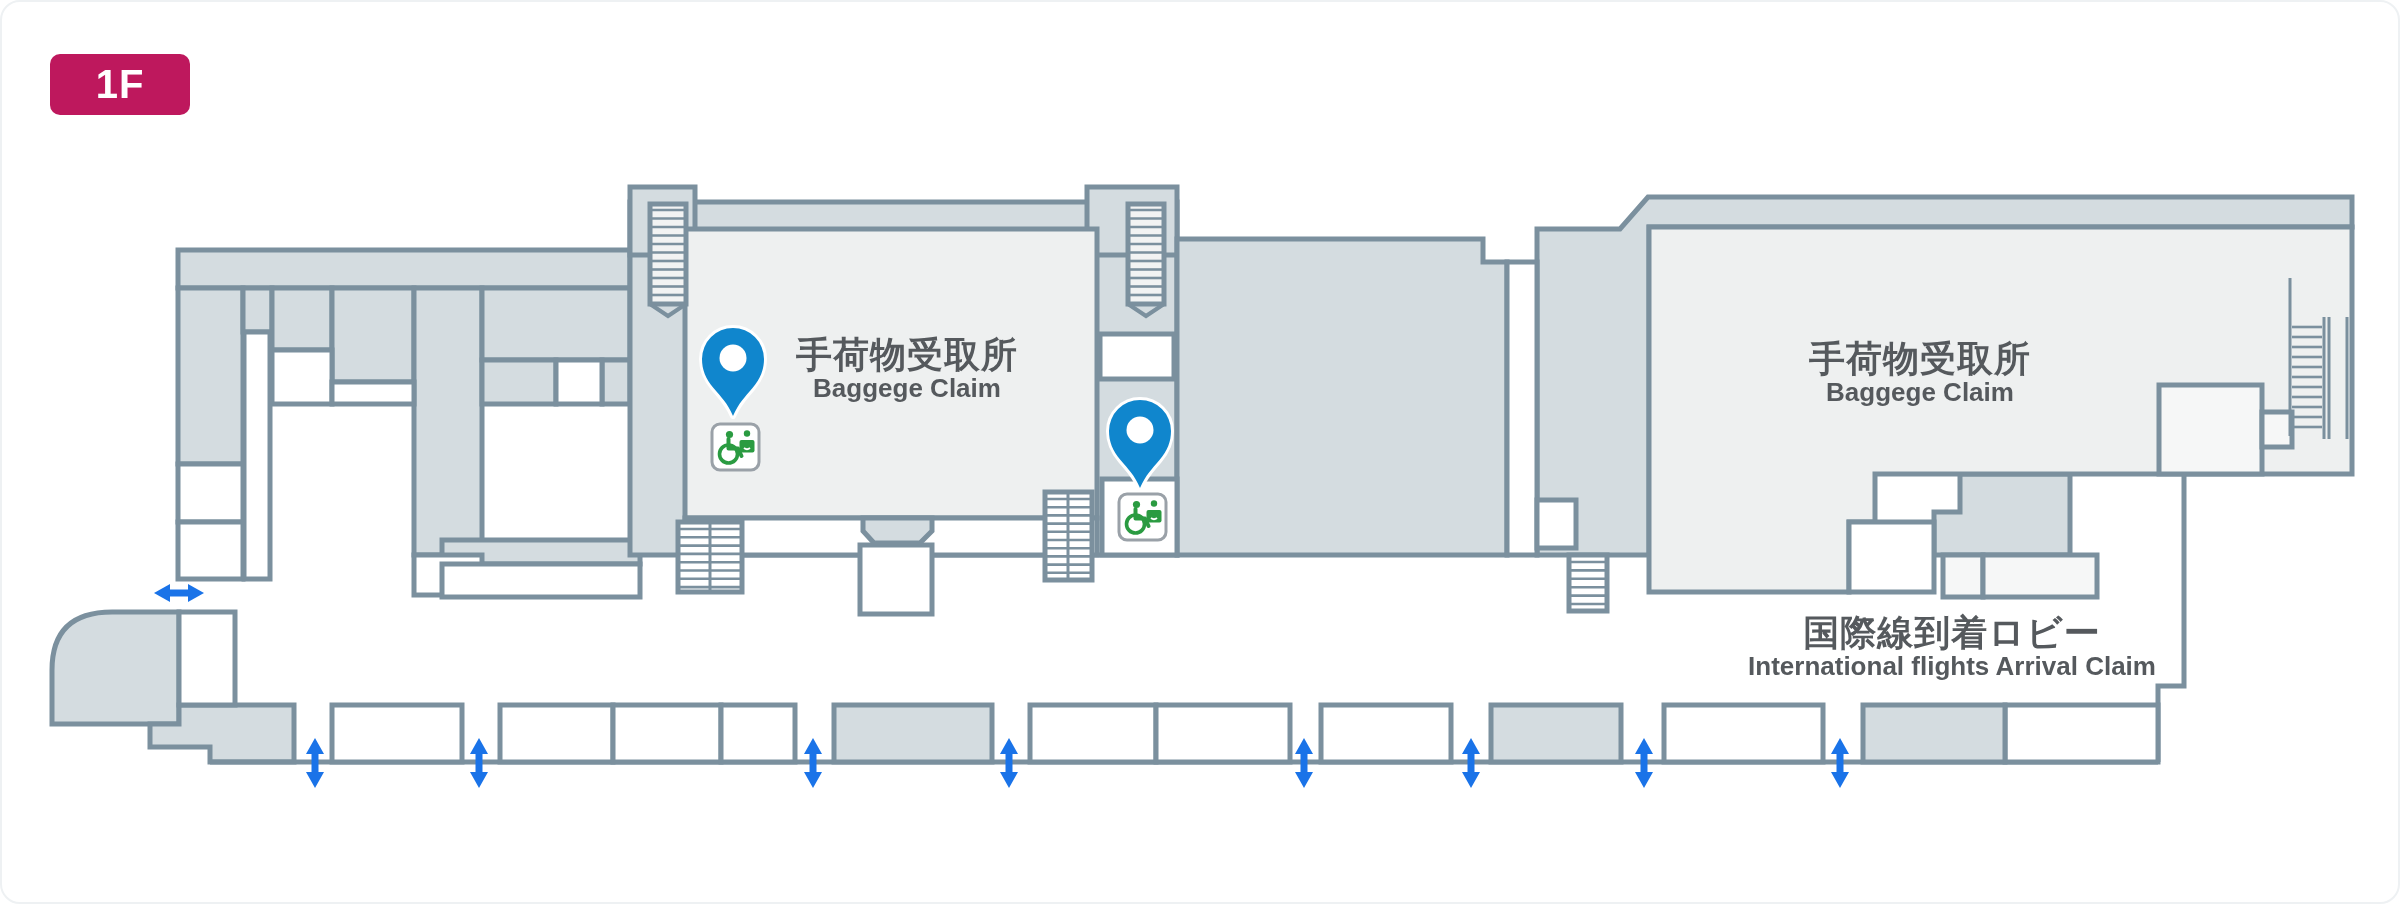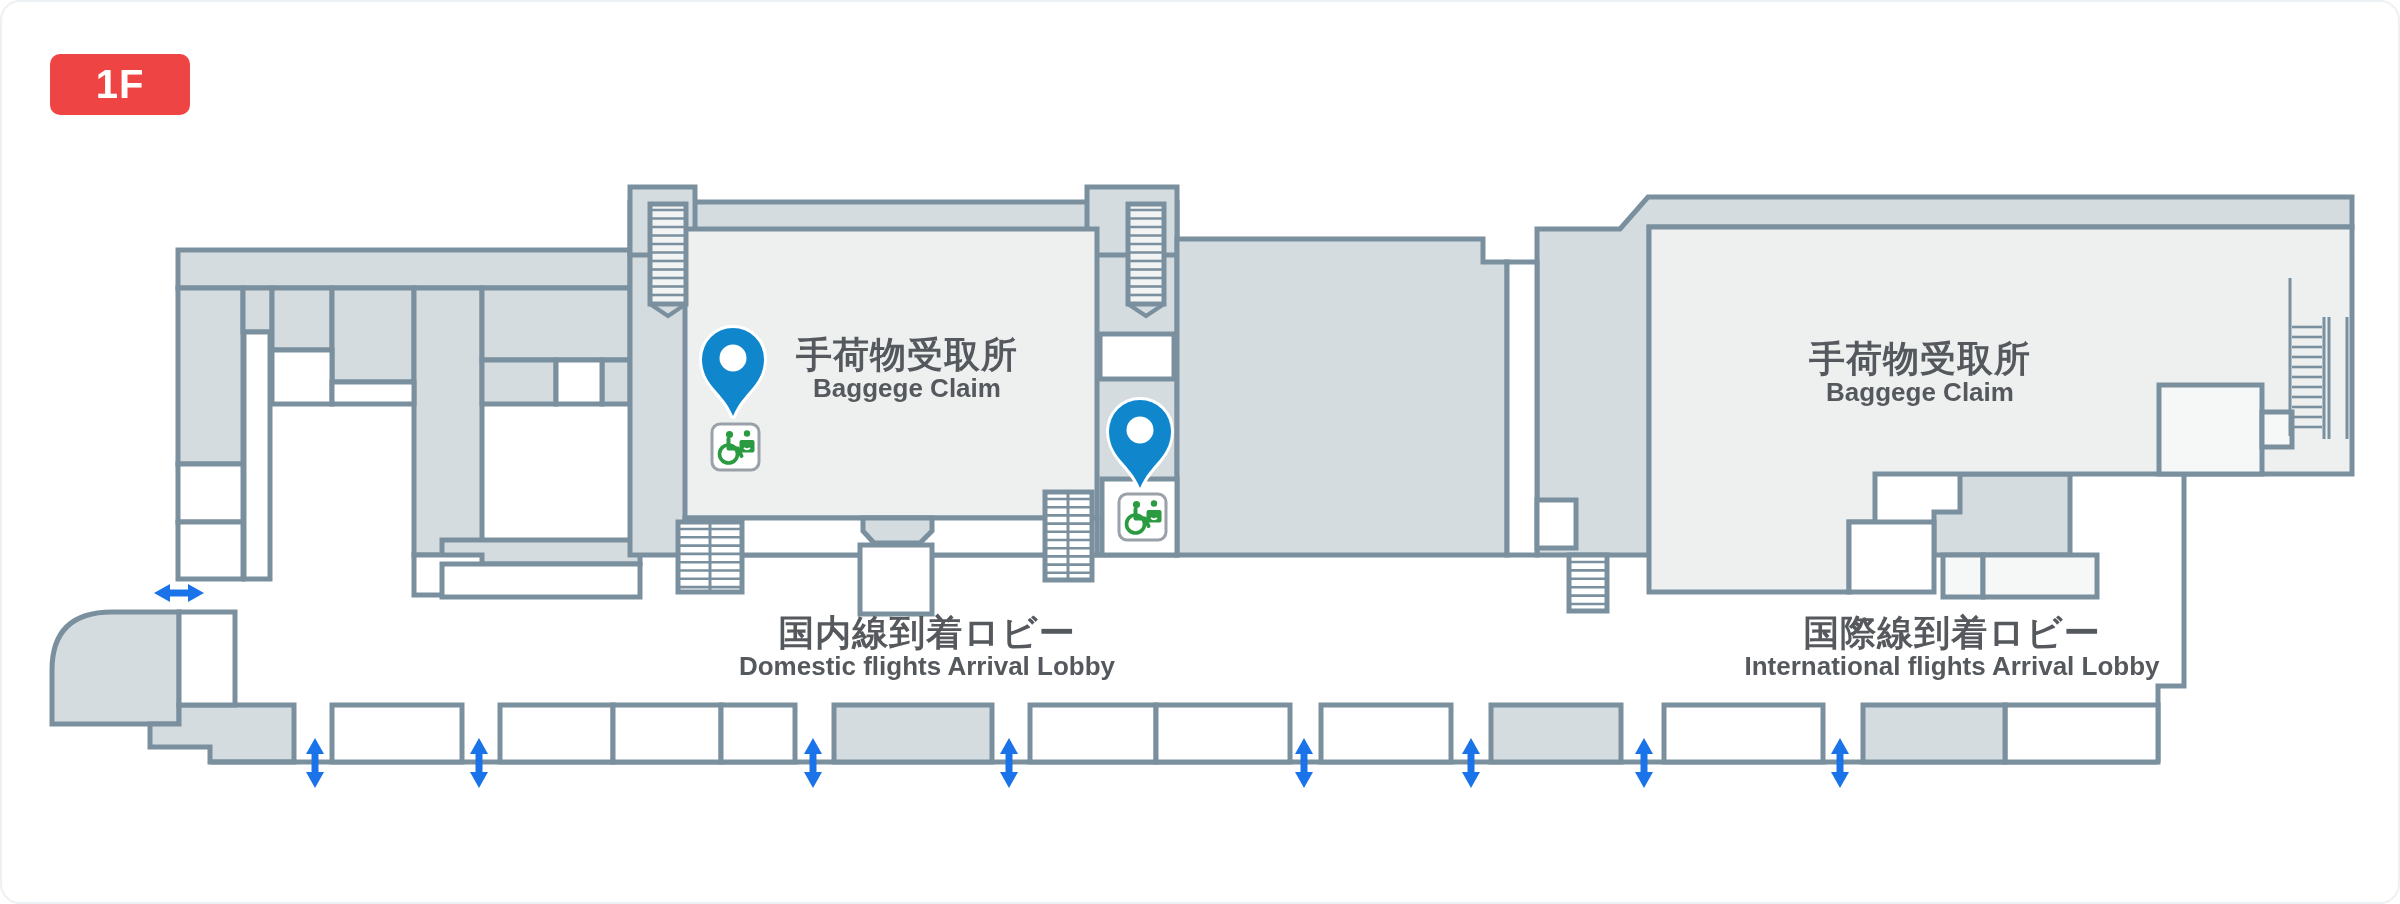--- a/index.html
+++ b/index.html
@@ -248,31 +248,27 @@
         <circle cx="1152" cy="501.5" r="3.2" fill="#2a9b41"></circle>
         <path d="M1146.5,508 h11 a2,2 0 0 1 2,2 v8.5 a2,2 0 0 1 -2,2 h-11 a2,2 0 0 1 -2,-2 v-8.5 a2,2 0 0 1 2,-2 Z" fill="#2a9b41"></path>
         <path d="M1149,516 q3,2.5 6,0" stroke="#fff" stroke-width="1.8" fill="none"></path>
       </g>
       <g transform="translate(1138,486)">
         <path d="M0,0 C-5.5,-13 -12,-19 -19.5,-28 C-27.5,-37.5 -31,-46.5 -31,-57 A31,31 0 1 1 31,-57 C31,-46.5 27.5,-37.5 19.5,-28 C12,-19 5.5,-13 0,0 Z" fill="#1086cd" stroke="#fff" stroke-width="6" paint-order="stroke" stroke-linejoin="round"></path>
         <circle cy="-58" r="13.5" fill="#fff"></circle>
       </g>
     </svg>
 
-  <div class="floor-badge" style="background: #ef4444;">1F</div>
+  <div class="floor-badge" style="background: #be185d;">1F</div>
 
   <div class="map-label" style="left: 905px; top: 336px;">
     <div class="jp">手荷物受取所</div>
     <div class="en">Baggege Claim</div>
   </div>
   <div class="map-label" style="left: 1918px; top: 340px;">
     <div class="jp">手荷物受取所</div>
     <div class="en">Baggege Claim</div>
   </div>
-  <div class="map-label" style="left: 925px; top: 614px;">
-    <div class="jp">国内線到着ロビー</div>
-    <div class="en">Domestic flights Arrival Lobby</div>
-  </div>
   <div class="map-label" style="left: 1950px; top: 614px; text-align: center;">
     <div class="jp">国際線到着ロビー</div>
-    <div class="en">International flights Arrival Lobby</div>
+    <div class="en">International flights Arrival Claim</div>
   </div>
 </div>
 
 </body></html>

